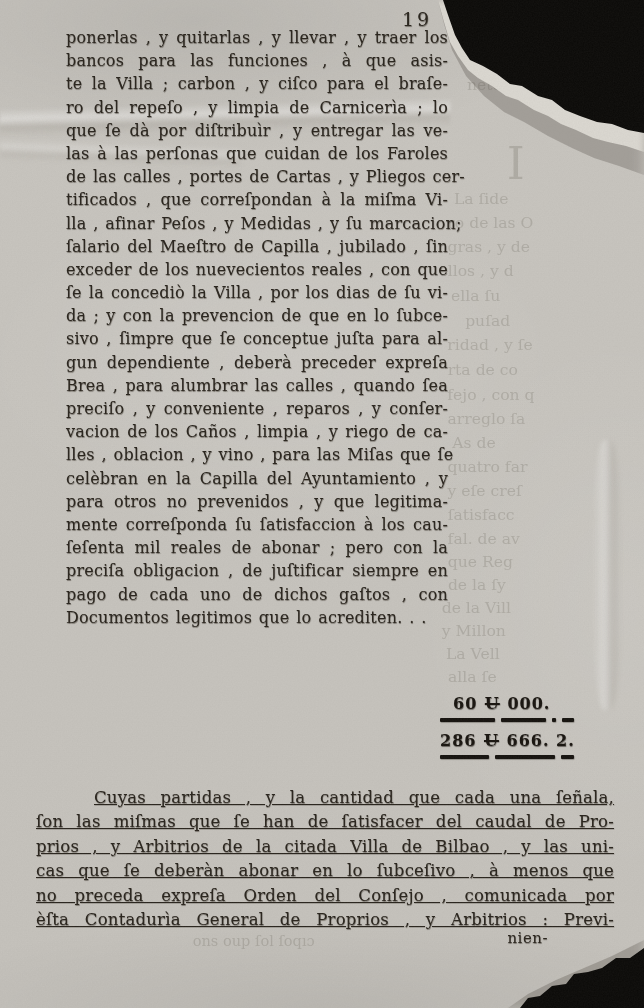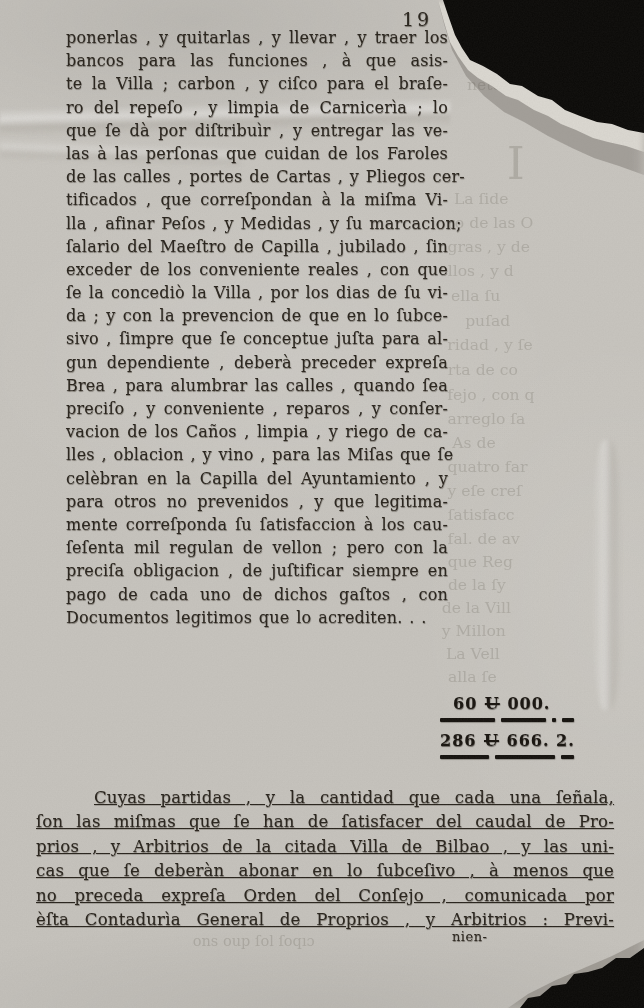--- a/index.html
+++ b/index.html
@@ -23,22 +23,22 @@
   .main-text .body-line{text-align:justify;text-align-last:justify;height:23.2px;overflow:visible;white-space:nowrap;}
   .main-text .body-line:last-child{text-align-last:left;}
   .footer-text{
     position:absolute;left:36px;top:786px;width:578px;
     font-size:16.5px;line-height:24.4px;letter-spacing:.2px;word-spacing:2px;
     text-shadow:.4px .5px .7px rgba(40,33,25,.45);
   }
   .footer-text .footer-line{text-align:justify;text-align-last:justify;height:24.4px;white-space:nowrap;text-decoration:underline;}
   .footer-text .footer-line:first-child{text-indent:58px;}
   .catchword{
-    position:absolute;left:452px;top:929px;width:96px;text-align:left;
-    font-size:13px;letter-spacing:.5px;text-shadow:.4px .5px .7px rgba(40,33,25,.45);
+    position:absolute;left:452px;top:929px;width:96px;text-align:right;
+    font-size:15px;letter-spacing:.5px;text-shadow:.4px .5px .7px rgba(40,33,25,.45);
   }
   .page-number{
     position:absolute;left:402px;top:8px;font-size:19px;font-weight:normal;
     letter-spacing:3px;text-shadow:.4px .5px .8px rgba(40,33,25,.5);
   }
   
   .amounts{position:absolute;left:440px;top:694px;width:134px;font-size:16px;font-weight:bold;color:#17130e;text-shadow:.4px .5px .8px rgba(30,24,18,.55);}
   .amount-row{white-space:nowrap;letter-spacing:1px;}
   .amount-row.first{padding-left:13px;}
   .amount-row.second{margin-top:9px;}
@@ -133,33 +133,33 @@
       <div class="body-line">ponerlas , y quitarlas , y llevar , y traer los</div>
       <div class="body-line">bancos para las funciones , à que asis-</div>
       <div class="body-line">te la Villa ; carbon , y ciſco para el braſe-</div>
       <div class="body-line">ro del repeſo , y limpia de Carnicerìa ; lo</div>
       <div class="body-line">que ſe dà por diſtribuìr , y entregar las ve-</div>
       <div class="body-line">las à las perſonas que cuidan de los Faroles</div>
       <div class="body-line">de las calles , portes de Cartas , y Pliegos cer-</div>
       <div class="body-line">tificados , que correſpondan à la miſma Vi-</div>
       <div class="body-line">lla , afinar Peſos , y Medidas , y ſu marcacion;</div>
       <div class="body-line">ſalario del Maeſtro de Capilla , jubilado , ſin</div>
-      <div class="body-line">exceder de los conveniente reales , con que</div>
+      <div class="body-line">exceder de los nuevecientos reales , con que</div>
       <div class="body-line">ſe la concediò la Villa , por los dias de ſu vi-</div>
       <div class="body-line">da ; y con la prevencion de que en lo ſubce-</div>
       <div class="body-line">sivo , ſimpre que ſe conceptue juſta para al-</div>
       <div class="body-line">gun dependiente , deberà preceder expreſa</div>
       <div class="body-line">Brea , para alumbrar las calles , quando ſea</div>
       <div class="body-line">preciſo , y conveniente , reparos , y conſer-</div>
       <div class="body-line">vacion de los Caños , limpia , y riego de ca-</div>
       <div class="body-line">lles , oblacion , y vino , para las Miſas que ſe</div>
       <div class="body-line">celèbran en la Capilla del Ayuntamiento , y</div>
       <div class="body-line">para otros no prevenidos , y que legitima-</div>
       <div class="body-line">mente correſponda ſu ſatisfaccion à los cau-</div>
-      <div class="body-line">ſeſenta mil regulan de vellon ; pero con la</div>
+      <div class="body-line">ſeſenta mil reales de abonar ; pero con la</div>
       <div class="body-line">preciſa obligacion , de juſtificar siempre en</div>
       <div class="body-line">pago de cada uno de dichos gaſtos , con</div>
       <div class="body-line">Documentos legitimos que lo acrediten. . .</div>
     </div>
 
   <div class="amounts">
     <div class="amount-row first">
       <span>60</span>
       <span class="calderon">U</span>
       <span>000.</span>

